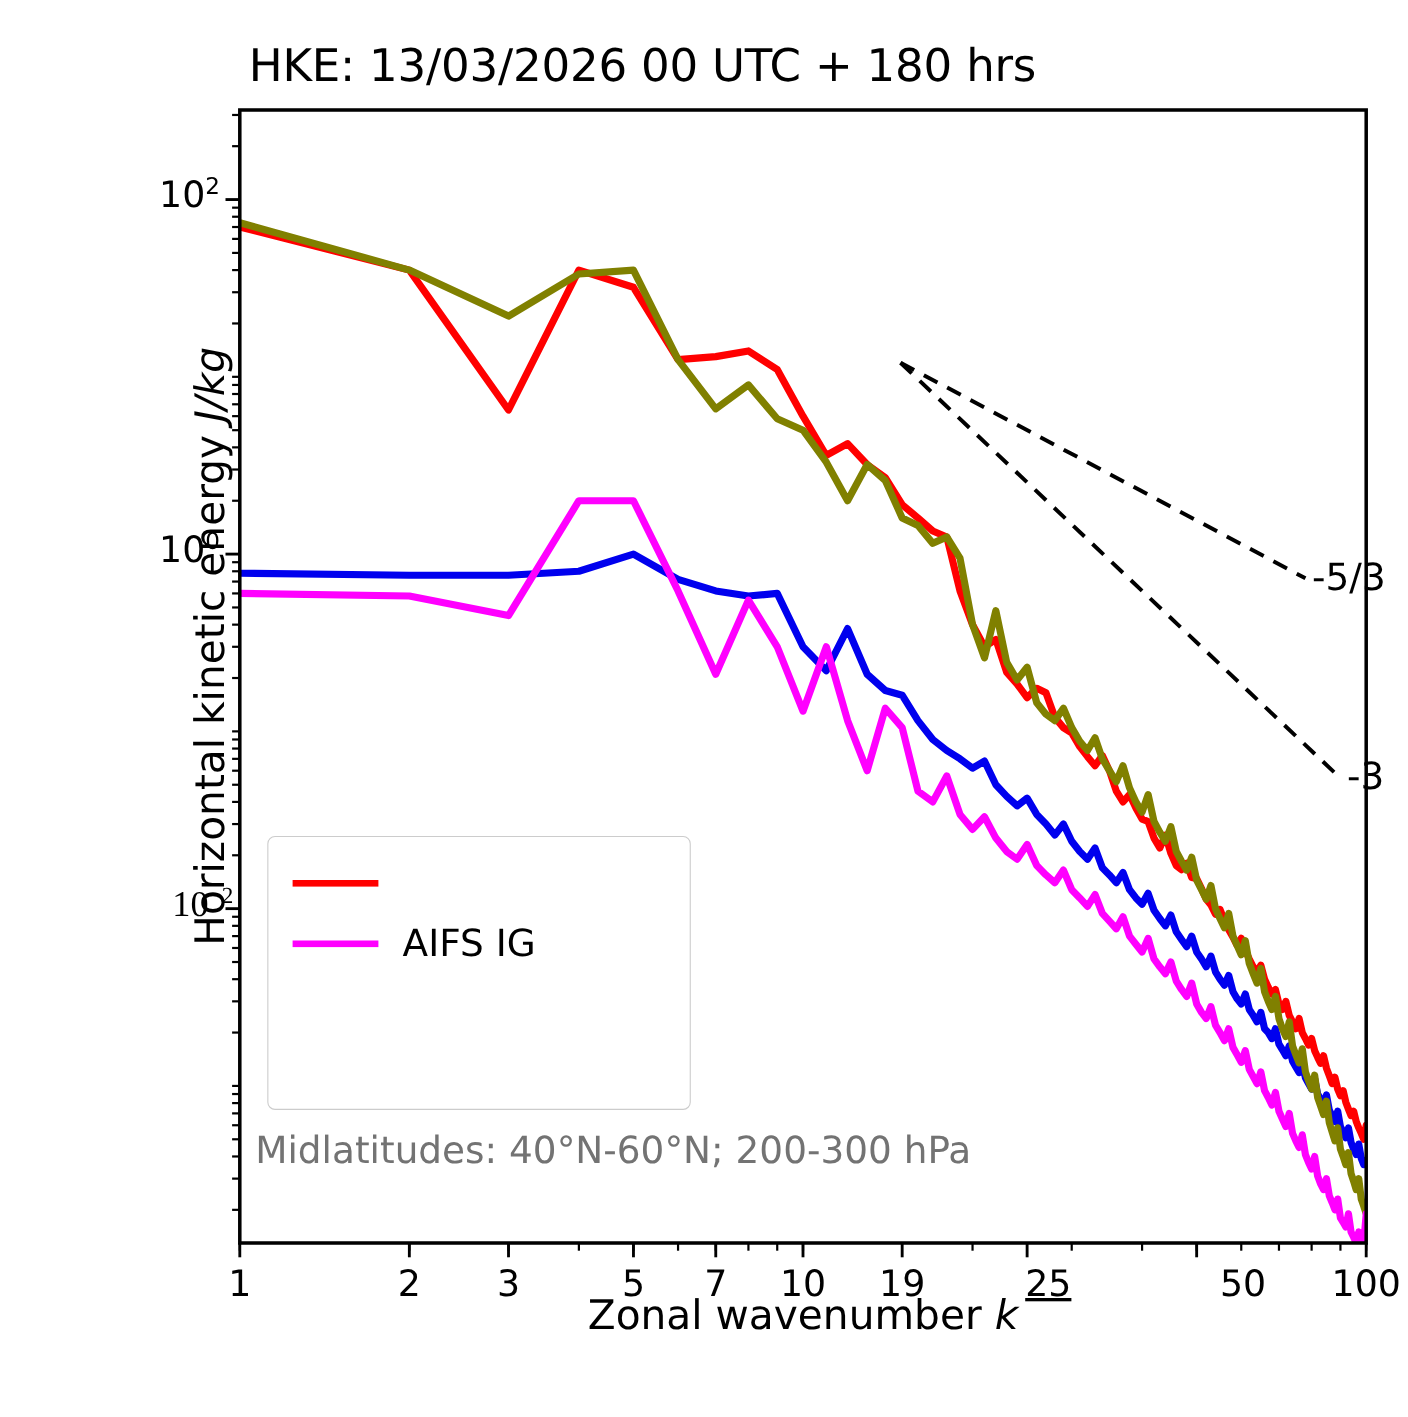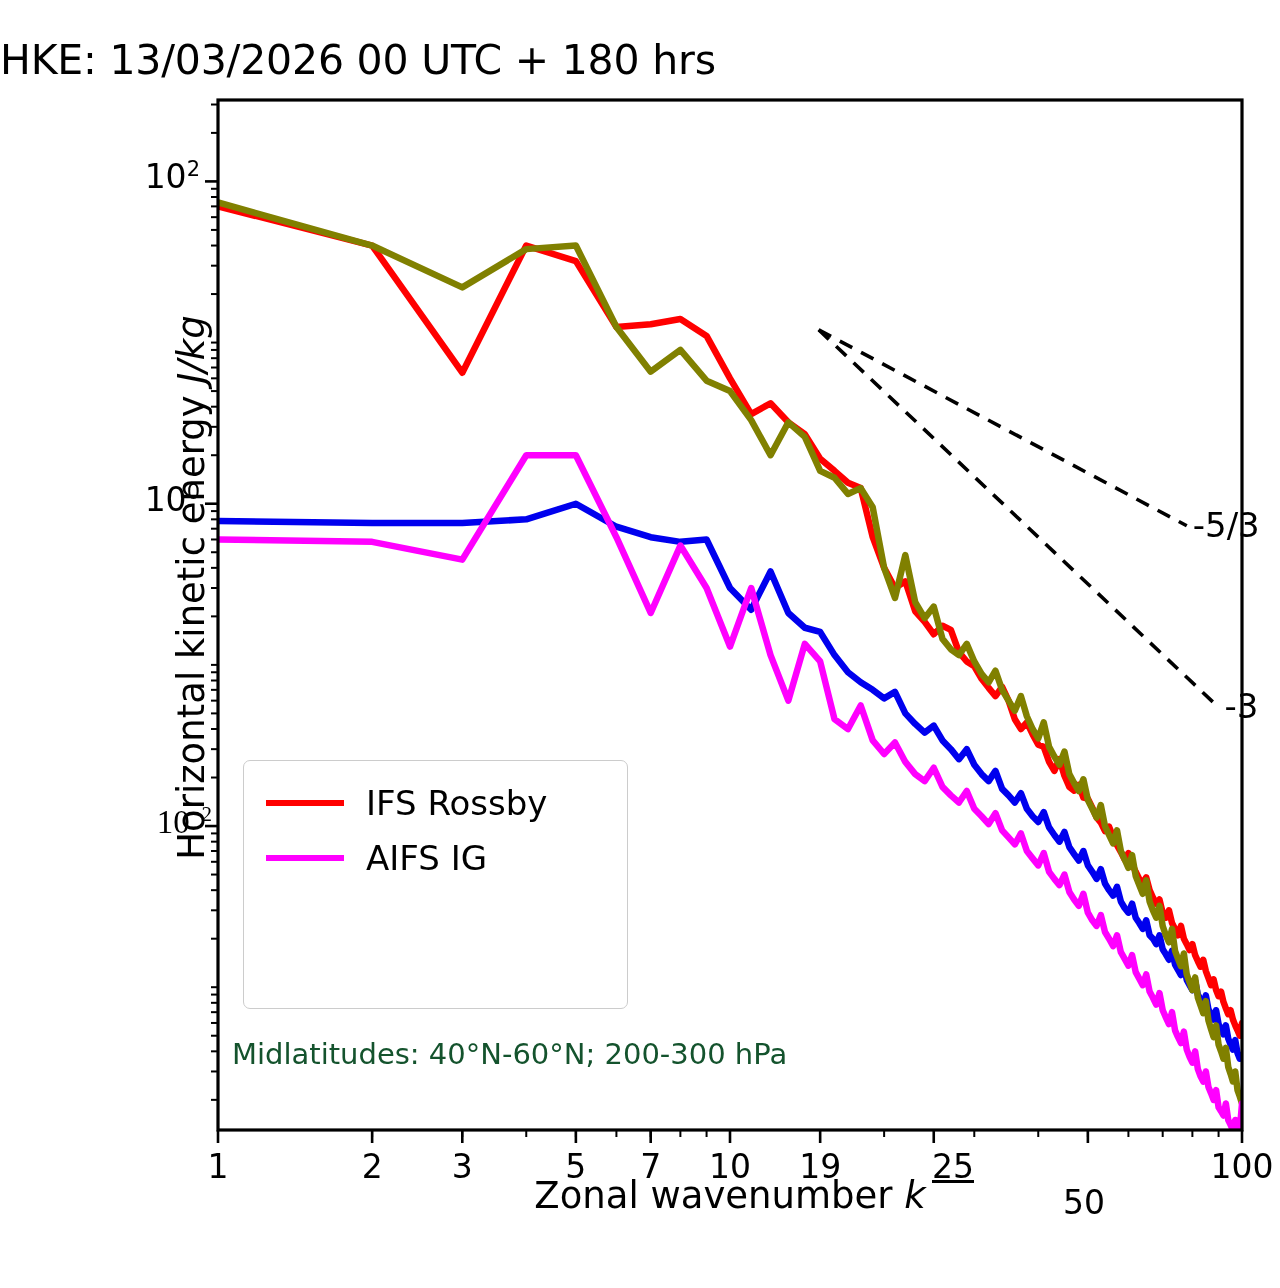--- a/index.html
+++ b/index.html
@@ -17,21 +17,21 @@
     position: relative;
     width: 1280px;
     height: 1288px;
     background: #ffffff;
   }
   #chart-title {
     position: absolute;
     left: 0;
     top: 36px;
     width: 1168px;
-    text-align: left;
+    text-align: center;
     font-size: 41px;
     color: #000000;
     letter-spacing: -0.2px;
   }
   #ylabel {
     position: absolute;
     left: -324px;
     top: 566px;
     width: 1030px;
     text-align: center;
@@ -96,24 +96,23 @@
   }
   .legend-text {
     font-size: 34px;
     color: #000;
     white-space: nowrap;
   }
   #annotation {
     position: absolute;
     left: 232px;
     top: 1026px;
-    font-size: 29px;
-    color: #14532d;
-    white-space: nowrap;
-    margin-top: 11px;
+    font-size: 34px;
+    color: #737373;
+    white-space: nowrap;
   }
   .slope-label {
     position: absolute;
     font-size: 34px;
     color: #000;
     white-space: nowrap;
   }
 </style>
 </head>
 <body>
@@ -241,32 +240,31 @@
     </div>
   <div id="xtick-labels">
       <div class="tick-label-x" style="left: 168px; top: 1147px; width: 100px;">1</div>
       <div class="tick-label-x" style="left: 322.127px; top: 1147px; width: 100px;">2</div>
       <div class="tick-label-x" style="left: 412.286px; top: 1147px; width: 100px;">3</div>
       <div class="tick-label-x" style="left: 525.873px; top: 1147px; width: 100px;">5</div>
       <div class="tick-label-x" style="left: 600.69px; top: 1147px; width: 100px;">7</div>
       <div class="tick-label-x" style="left: 680px; top: 1147px; width: 100px;">10</div>
       <div class="tick-label-x" style="left: 770.159px; top: 1147px; width: 100px;">19</div>
       <div class="tick-label-x" style="left: 903px; top: 1147px; width: 100px; text-decoration: underline;">25</div>
-      <div class="tick-label-x" style="left: 1034px; top: 1147px; width: 100px; margin-top: 36px;">50</div>
+      <div class="tick-label-x" style="left: 1080px; top: 1147px; width: 100px;">50</div>
       <div class="tick-label-x" style="left: 1192px; top: 1147px; width: 100px;">100</div>
     </div>
   <div id="slope-labels">
       <div class="slope-label" style="left: 1192.75px; top: 504.754px;">-5/3</div>
       <div class="slope-label" style="left: 1224.57px; top: 686.368px;">-3</div>
     </div>
 
   <div id="legend-box">
       <div class="legend-row">
         <span class="legend-swatch" style="background: rgb(255, 0, 0);"></span>
-        <span class="legend-text">IFS Rossby</span>
       </div>
       <div class="legend-row">
         <span class="legend-swatch" style="background: rgb(255, 0, 255);"></span>
         <span class="legend-text">AIFS IG</span>
       </div>
     </div>
 
   <div id="annotation">Midlatitudes: 40°N-60°N; 200-300 hPa</div>
 
 </div>

